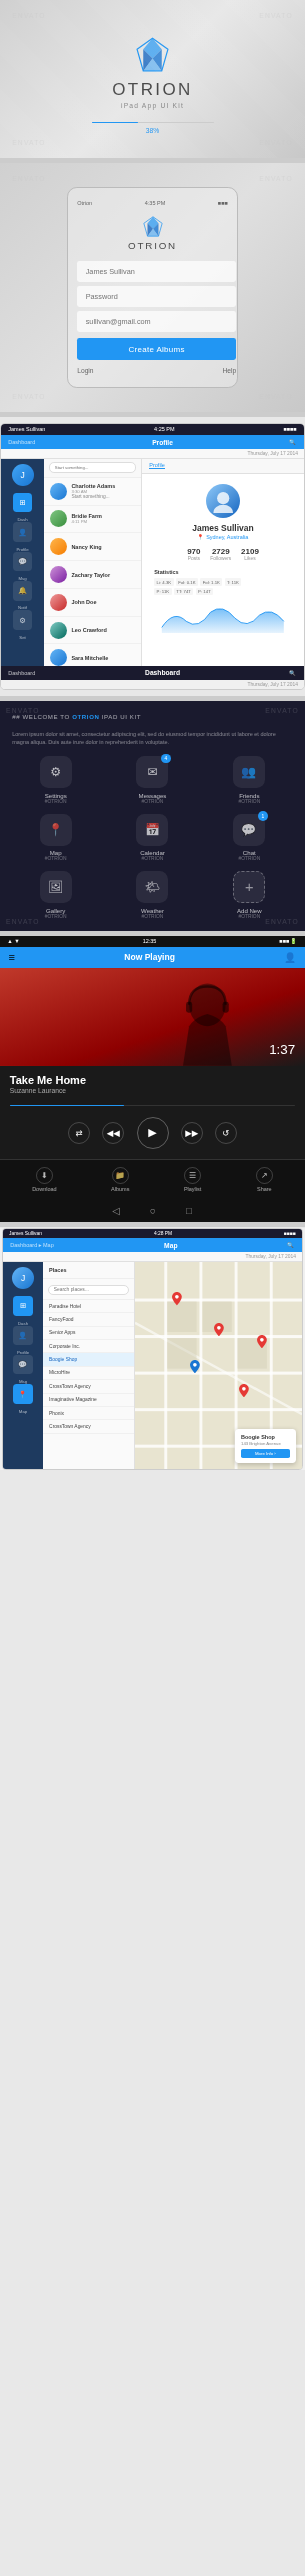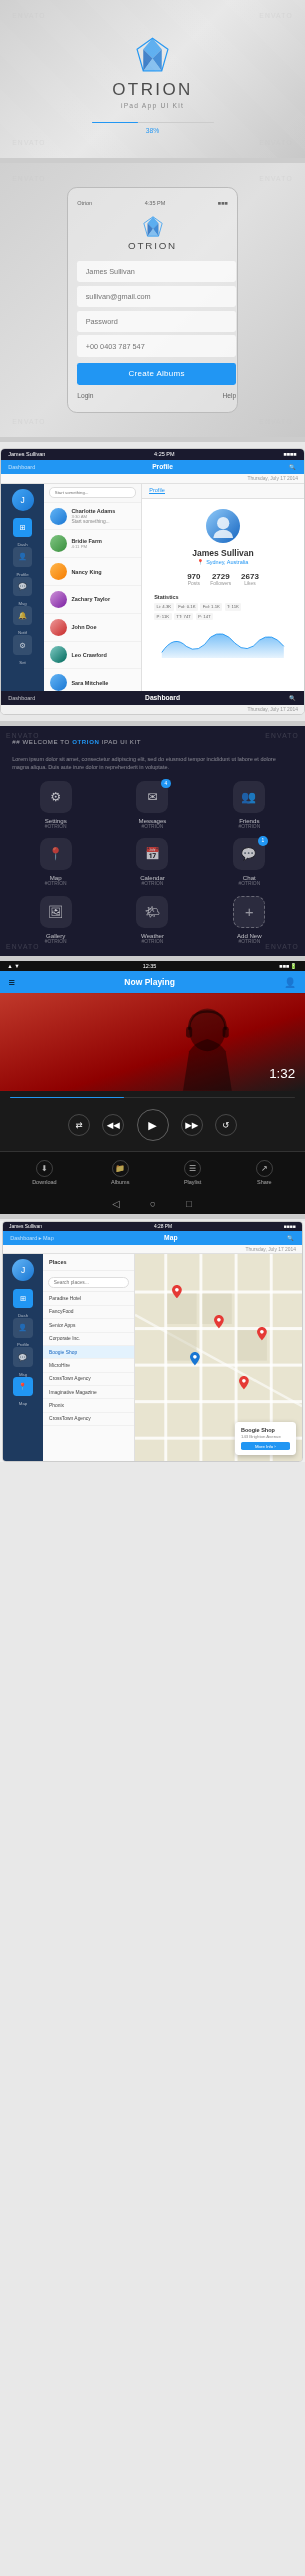--- a/index.html
+++ b/index.html
@@ -673,23 +673,22 @@
         <polygon points="30,2 45,20 30,35 15,20" fill="#2196F3" opacity="0.7"></polygon>
         <polygon points="15,20 30,35 15,55" fill="#1565c0" opacity="0.8"></polygon>
         <polygon points="45,20 30,35 45,55" fill="#1976d2" opacity="0.8"></polygon>
         <polygon points="30,35 15,55 45,55" fill="#42a5f5" opacity="0.6"></polygon>
       </svg>
       <div style="font-size:9.8px;font-weight:300;letter-spacing:1.8px;color:#4a4a4a;margin-top:2.4px;">OTRION</div>
     </div>
 
     <div class="login-card">
       <input class="login-input" type="text" placeholder="James Sullivan" style="">
+      <input class="login-input" type="password" placeholder="Password" style="">
       <input class="login-input" type="email" placeholder="sullivan@gmail.com" style="">
-      <input class="login-input" type="password" placeholder="Password" style="">
-      <input class="login-input" type="tel" placeholder="+00 0403 787 547" style="">
       <button class="login-btn">Create Albums</button>
       <div class="login-links">
         <span class="login-link">Login</span>
         <span class="login-link">Help</span>
       </div>
     </div>
   </div>
 </div>
 
 <div class="section-divider"></div>
@@ -806,21 +805,21 @@
         <div class="profile-stats">
           <div class="stat-item">
             <div class="stat-number">970</div>
             <div class="stat-label">Posts</div>
           </div>
           <div class="stat-item">
             <div class="stat-number">2729</div>
             <div class="stat-label">Followers</div>
           </div>
           <div class="stat-item">
-            <div class="stat-number">2673</div>
+            <div class="stat-number">2109</div>
             <div class="stat-label">Likes</div>
           </div>
         </div>
         <div class="stats-section">
           <div class="stats-title">Statistics</div>
           <div class="stats-row">
             <span class="stat-mini">Li: 4.3K</span>
             <span class="stat-mini">Fol: 0.1K</span>
             <span class="stat-mini">Fol: 1.1K</span>
             <span class="stat-mini">T: 11K</span>
@@ -973,23 +972,27 @@
       </defs>
       <rect width="500" height="160" fill="url(#coverGrad)"></rect>
 
       <ellipse cx="340" cy="60" rx="30" ry="35" fill="rgba(0,0,0,0.4)"></ellipse>
       <path d="M310,95 Q320,80 340,75 Q360,80 370,95 L380,160 L300,160 Z" fill="rgba(0,0,0,0.4)"></path>
 
       <path d="M310,60 Q310,30 340,30 Q370,30 370,60" fill="none" stroke="rgba(0,0,0,0.5)" stroke-width="4"></path>
       <rect x="305" y="55" width="10" height="18" rx="4" fill="rgba(0,0,0,0.5)"></rect>
       <rect x="365" y="55" width="10" height="18" rx="4" fill="rgba(0,0,0,0.5)"></rect>
     </svg>
-    <div class="music-time-badge">1:32</div>
-  </div>
-
+    <div class="music-time-badge">1:37</div>
+  </div>
+
+  <div class="music-song-info">
+    <div class="music-song-title">Take Me Home</div>
+    <div class="music-artist">Suzanne Laurance</div>
+  </div>
 
   <div class="music-progress">
     <div class="music-progress-fill" style="width:40%"></div>
   </div>
 
   <div class="music-controls">
     <button class="ctrl-btn">⇄</button>
     <button class="ctrl-btn">◀◀</button>
     <button class="ctrl-btn play">▶</button>
     <button class="ctrl-btn">▶▶</button>

